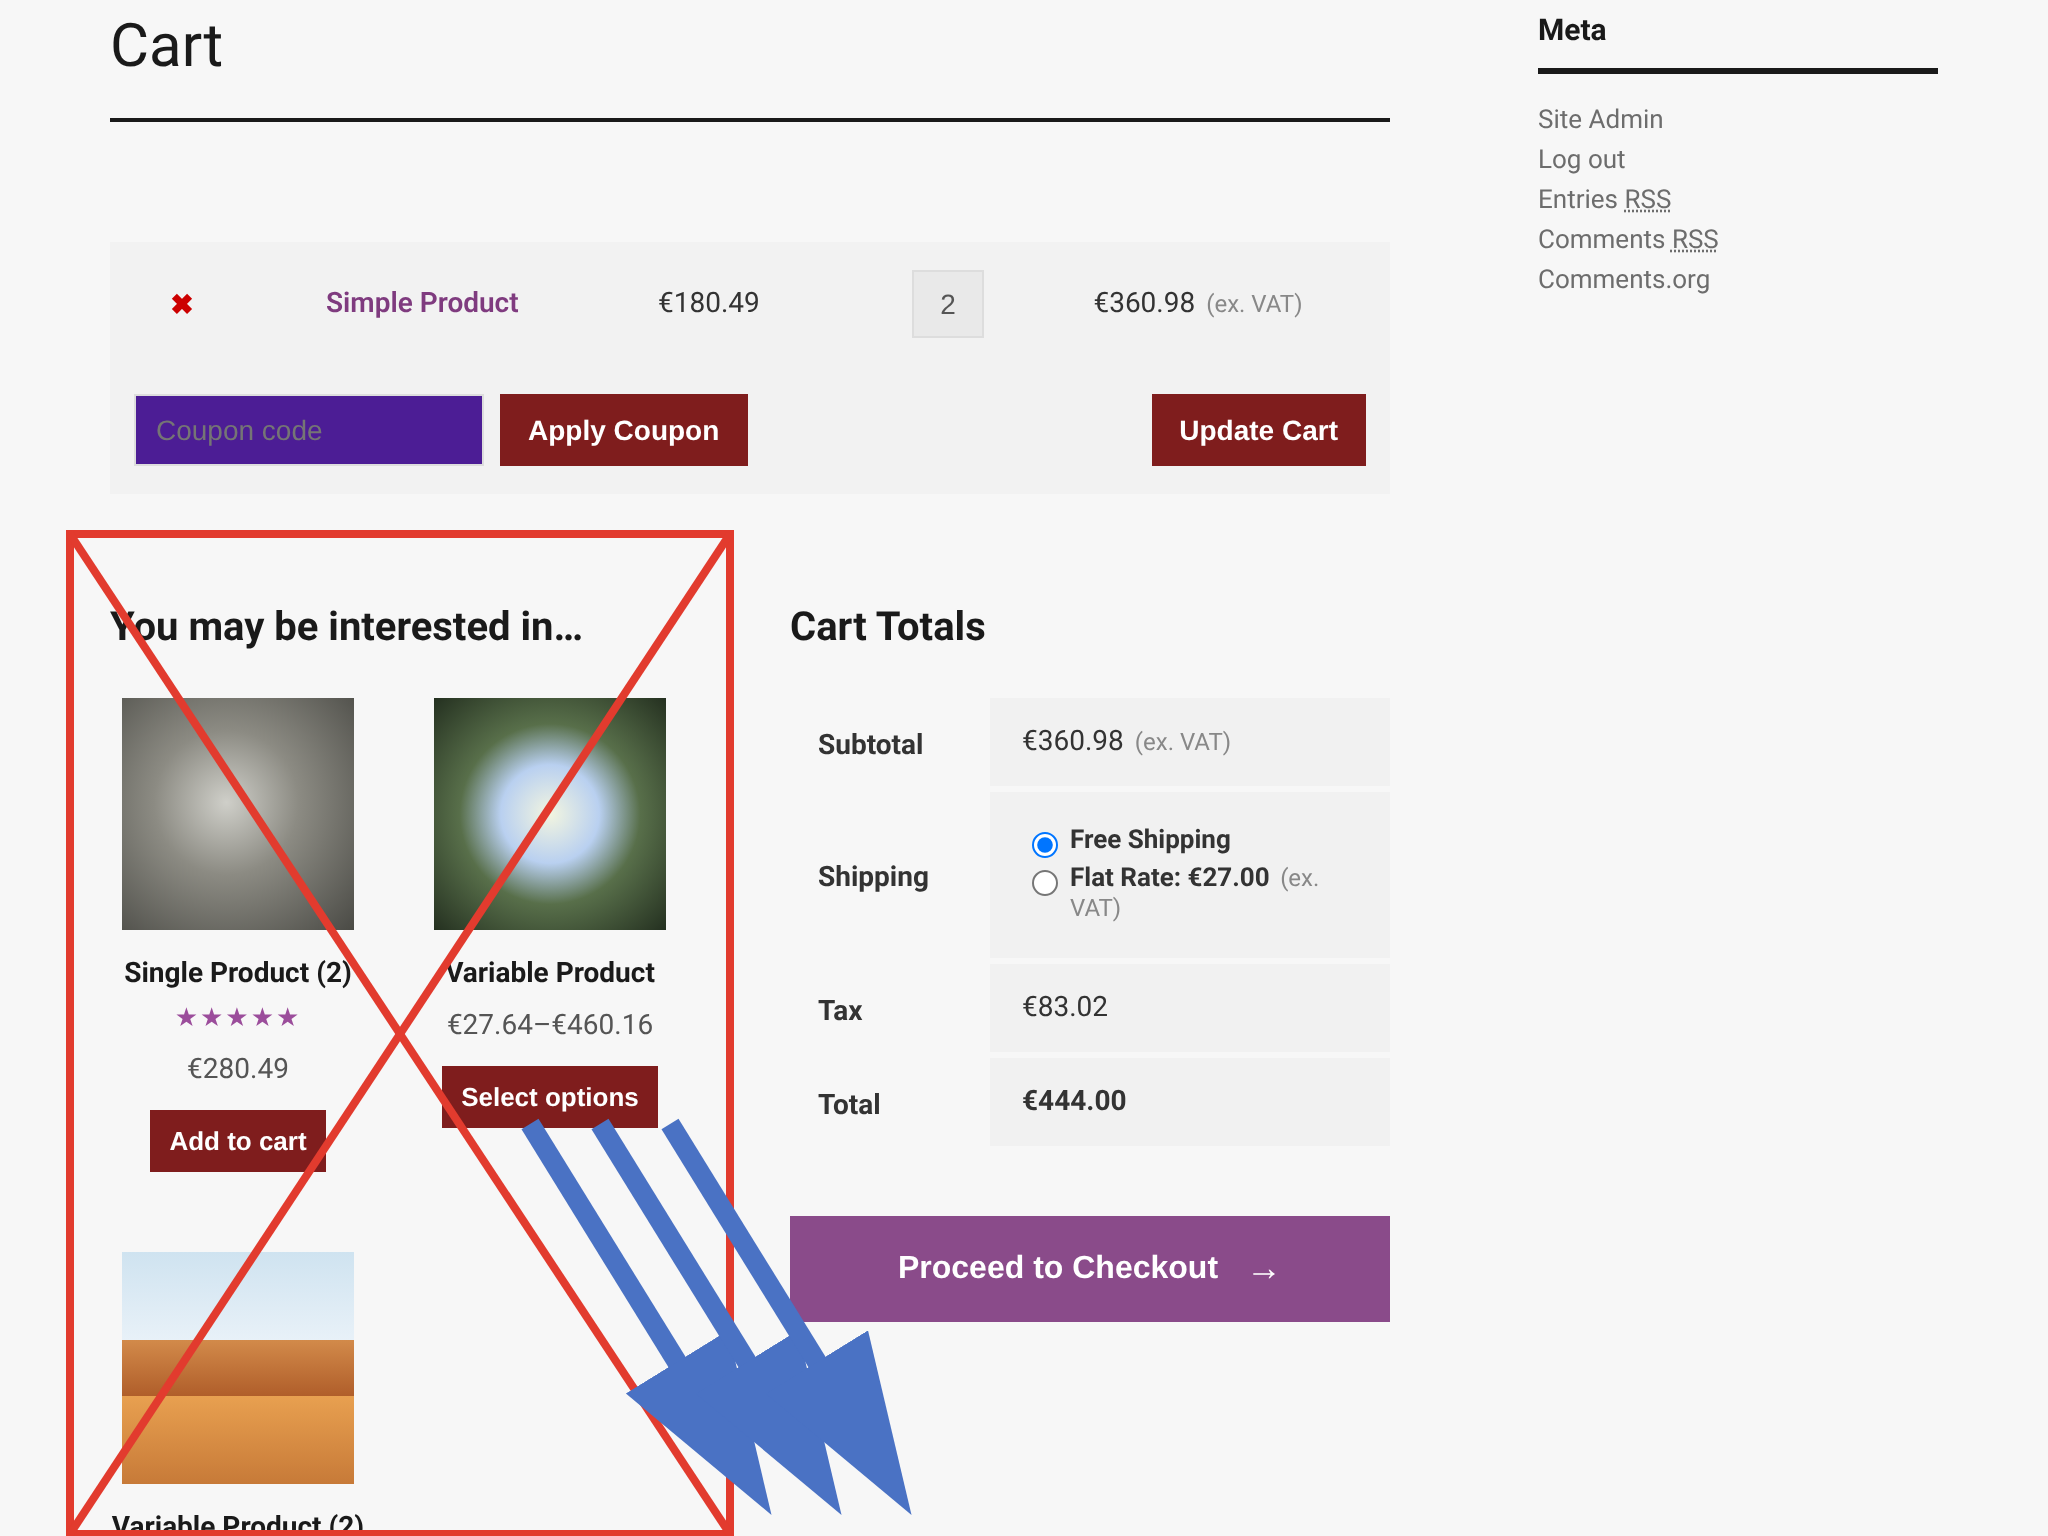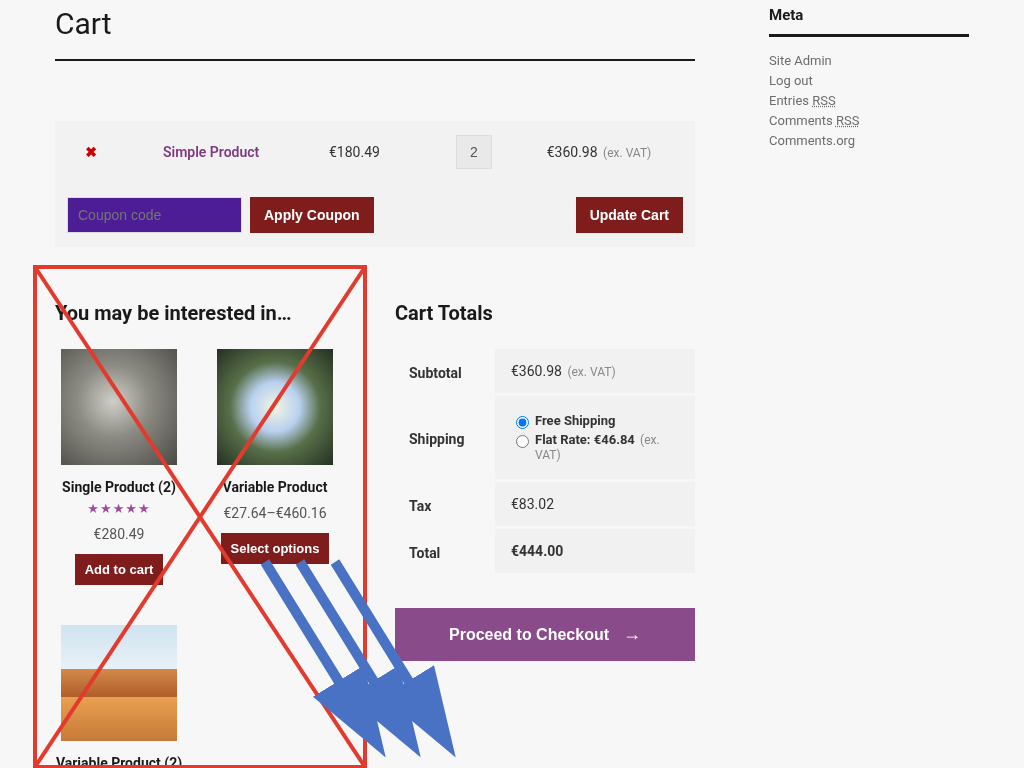--- a/index.html
+++ b/index.html
@@ -168,21 +168,21 @@
           <div class="totals-row">
             <div class="tlabel">Shipping</div>
             <div class="tval">
               <div class="ship-opt">
                 <input type="radio" checked="" style="">
                 <span class="lbl" style="font-weight:700">Free Shipping</span>
               </div>
               <div class="ship-opt">
                 <input type="radio" style="">
                 <span class="lbl">
-                  <span style="font-weight:700">Flat Rate: €46.84</span>
+                  <span style="font-weight:700">Flat Rate: €27.00</span>
                   <span class="exvat">(ex. VAT)</span>
                 </span>
               </div>
             </div>
           </div>
           <div class="totals-row">
             <div class="tlabel">Tax</div>
             <div class="tval">€83.02</div>
           </div>
           <div class="totals-row">

